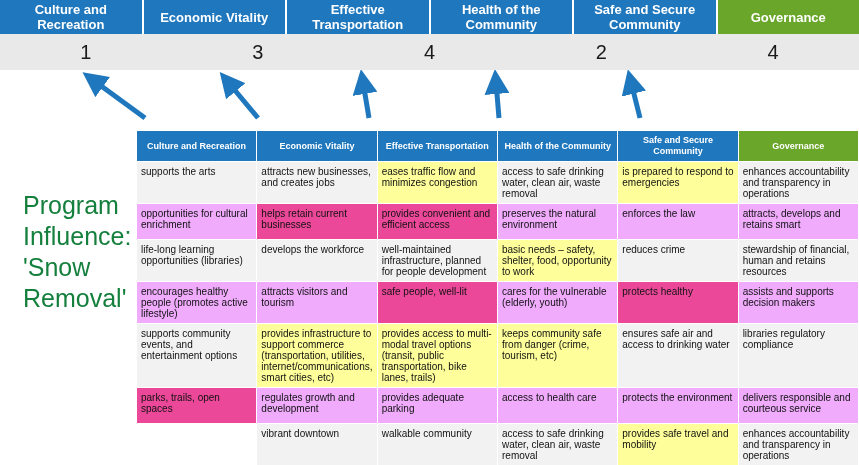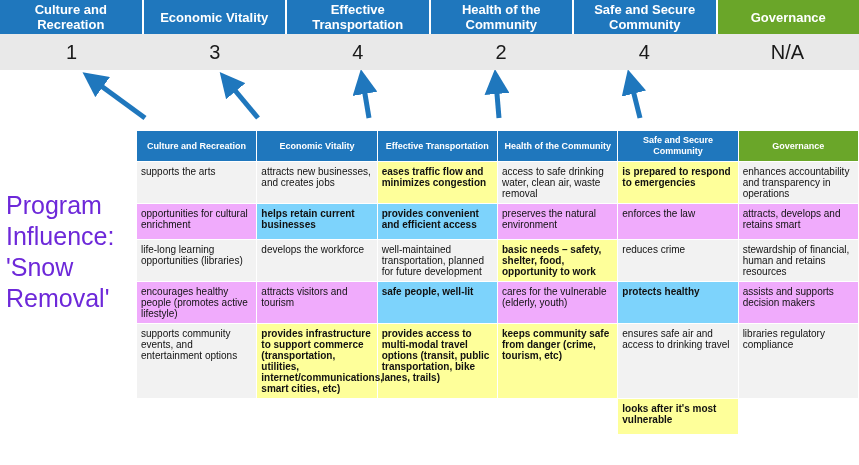--- a/index.html
+++ b/index.html
@@ -67,26 +67,26 @@
     position: absolute;
     left: 0;
     top: 70px;
     width: 859px;
     height: 62px;
   }
 
   
   .caption {
     position: absolute;
-    left: 6px;
+    left: 23px;
     top: 190px;
     width: 125px;
     font-size: 25px;
     line-height: 31px;
-    color: #6d28d9;
+    color: #15803d;
     font-family: "Liberation Sans", sans-serif;
   }
 
   
   .matrix {
     position: absolute;
     left: 136px;
     top: 131px;
     width: 723px;
     border-collapse: collapse;
@@ -109,24 +109,24 @@
     font-size: 10px;
     line-height: 11px;
     vertical-align: top;
     padding: 4px 4px;
     color: #111111;
     border: 1px solid #ffffff;
     background: #f2f2f2;
     height: 36px;
     box-sizing: border-box;
   }
-  .matrix td.hl { background: #feff9a; font-weight: bold; }
+  .matrix td.hl { background: #feff9a; }
   .matrix td.empty { background: #ffffff; border-color: #ffffff; }
   .matrix tr.alt td { background: #f0abfc; }
-  .matrix tr.alt td.hl { background: #7dd3fc; }
+  .matrix tr.alt td.hl { background: #ec4899; }
 </style>
 </head>
 <body>
 
 <div class="top-band">
   <div class="top-cell blue">
     <span>Culture and Recreation</span>
   </div>
   <div class="top-cell blue">
     <span>Economic Vitality</span>
@@ -144,21 +144,20 @@
     <span>Governance</span>
   </div>
 </div>
 
 <div class="score-band">
   <div class="score-cell">1</div>
   <div class="score-cell">3</div>
   <div class="score-cell">4</div>
   <div class="score-cell">2</div>
   <div class="score-cell">4</div>
-  <div class="score-cell">N/A</div>
 </div>
 
 <div class="arrows-layer">
   <svg width="859" height="62" viewBox="0 0 859 62">
     <defs>
       <marker id="ah" markerWidth="5" markerHeight="5" refX="2.4" refY="2.5" orient="auto">
         <path d="M0,0 L5,2.5 L0,5 z" fill="#1f77bd"></path>
       </marker>
     </defs>
     <g stroke="#1f77bd" stroke-width="5" fill="none" marker-end="url(#ah)">
@@ -205,40 +204,56 @@
       <td>opportunities for cultural enrichment</td>
       <td class="hl">helps retain current businesses</td>
       <td class="hl">provides convenient and efficient access</td>
       <td>preserves the natural environment</td>
       <td>enforces the law</td>
       <td>attracts, develops and retains smart</td>
     </tr>
     <tr>
       <td>life-long learning opportunities (libraries)</td>
       <td>develops the workforce</td>
-      <td>well-maintained transportation, planned for future development</td>
+      <td>well-maintained infrastructure, planned for people development</td>
       <td class="hl">basic needs – safety, shelter, food, opportunity to work</td>
       <td>reduces crime</td>
       <td>stewardship of financial, human and retains resources</td>
     </tr>
     <tr class="alt">
       <td>encourages healthy people (promotes active lifestyle)</td>
       <td>attracts visitors and tourism</td>
       <td class="hl">safe people, well-lit</td>
       <td>cares for the vulnerable (elderly, youth)</td>
       <td class="hl">protects healthy</td>
       <td>assists and supports decision makers</td>
     </tr>
     <tr>
       <td>supports community events, and entertainment options</td>
       <td class="hl">provides infrastructure to support commerce (transportation, utilities, internet/communications, smart cities, etc)</td>
       <td class="hl">provides access to multi-modal travel options (transit, public transportation, bike lanes, trails)</td>
       <td class="hl">keeps community safe from danger (crime, tourism, etc)</td>
-      <td>ensures safe air and access to drinking travel</td>
+      <td>ensures safe air and access to drinking water</td>
       <td>libraries regulatory compliance</td>
+    </tr>
+    <tr class="alt">
+      <td class="hl">parks, trails, open spaces</td>
+      <td>regulates growth and development</td>
+      <td>provides adequate parking</td>
+      <td>access to health care</td>
+      <td>protects the environment</td>
+      <td>delivers responsible and courteous service</td>
+    </tr>
+    <tr>
+      <td class="empty"></td>
+      <td>vibrant downtown</td>
+      <td>walkable community</td>
+      <td>access to safe drinking water, clean air, waste removal</td>
+      <td class="hl">provides safe travel and mobility</td>
+      <td>enhances accountability and transparency in operations</td>
     </tr>
     <tr>
       <td class="empty"></td>
       <td class="empty"></td>
       <td class="empty"></td>
       <td class="empty"></td>
       <td class="hl">looks after it's most vulnerable</td>
       <td class="empty"></td>
     </tr>
   </tbody>

